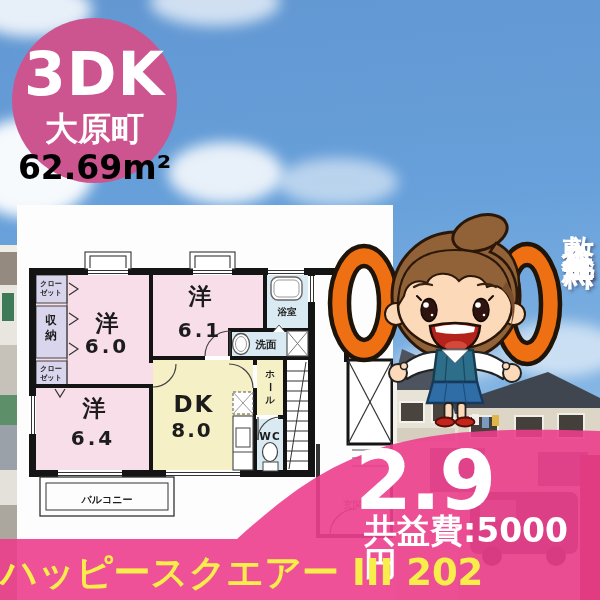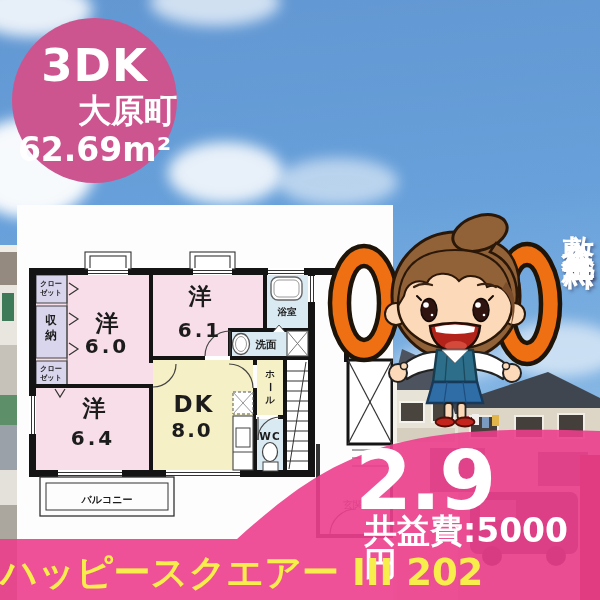--- a/index.html
+++ b/index.html
@@ -15,23 +15,23 @@
   #left-strip div{position:absolute;left:0;width:17px;}
   
   #paper{position:absolute;left:17px;top:205px;width:376px;height:395px;background:#fdfdfd;}
   #floorplan-svg{position:absolute;left:17px;top:205px;}
   #houses-svg,#mascot-svg,#overlay-svg{position:absolute;left:0;top:0;}
   
   #badge{
     position:absolute;left:12px;top:18px;width:165px;height:165px;border-radius:50%;
     background:#cc5590;color:#fff;text-align:center;padding-top:21px;line-height:1.18;
   }
-  #badge .l1{font-size:45px;font-weight:800;letter-spacing:1px;}
-  #badge .l2{font-size:33px;font-weight:700;text-align:right;}
-  #badge .l3{font-size:33px;font-weight:800;color:#ffffff;}
+  #badge .l1{font-size:60px;font-weight:800;letter-spacing:1px;}
+  #badge .l2{font-size:33px;font-weight:700;}
+  #badge .l3{font-size:33px;font-weight:800;color:#000000;}
   
   #ribbon{
     position:absolute;left:556px;top:210px;width:44px;height:240px;
     writing-mode:vertical-rl;text-orientation:upright;
     color:#fff;font-size:33px;font-weight:900;letter-spacing:4px;line-height:44px;
     text-shadow:2px 2px 3px rgba(60,60,95,.5);
   }
   
   #rent{position:absolute;left:355px;top:440px;font-size:82px;font-weight:900;color:#fff;letter-spacing:-2px;line-height:1;}
   #rent-unit{position:absolute;left:487px;top:478px;font-size:40px;font-weight:900;color:#fff;line-height:1;}

